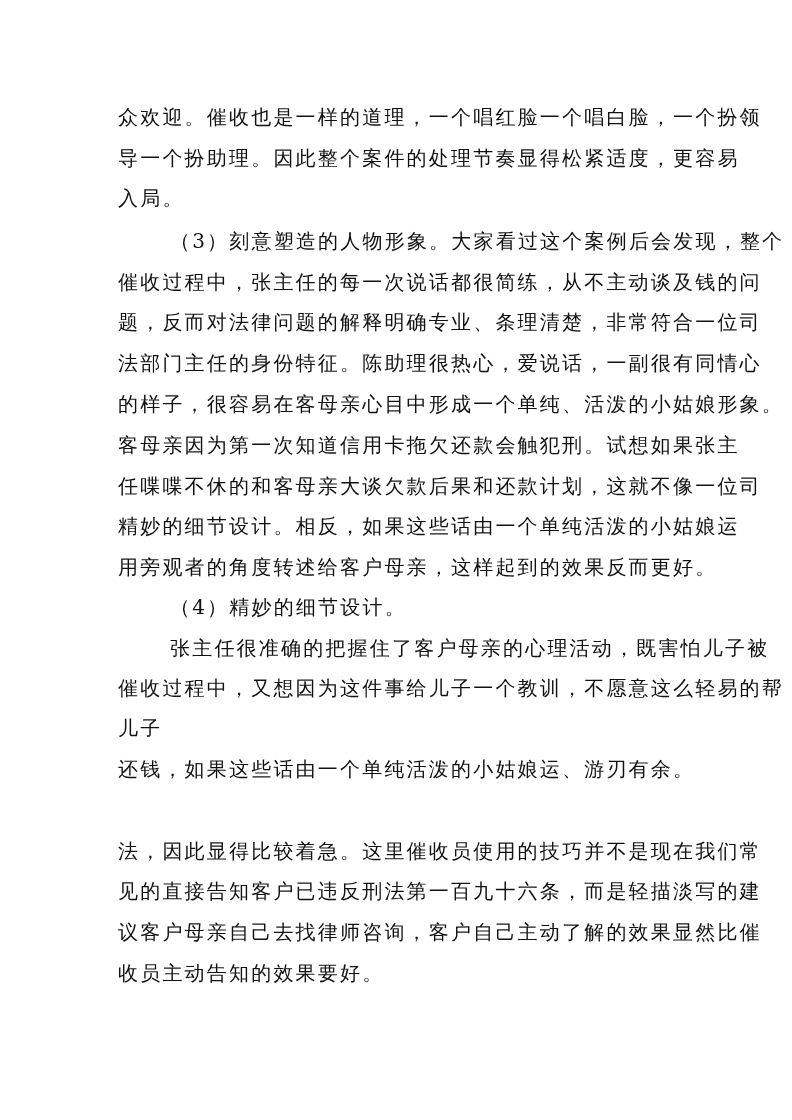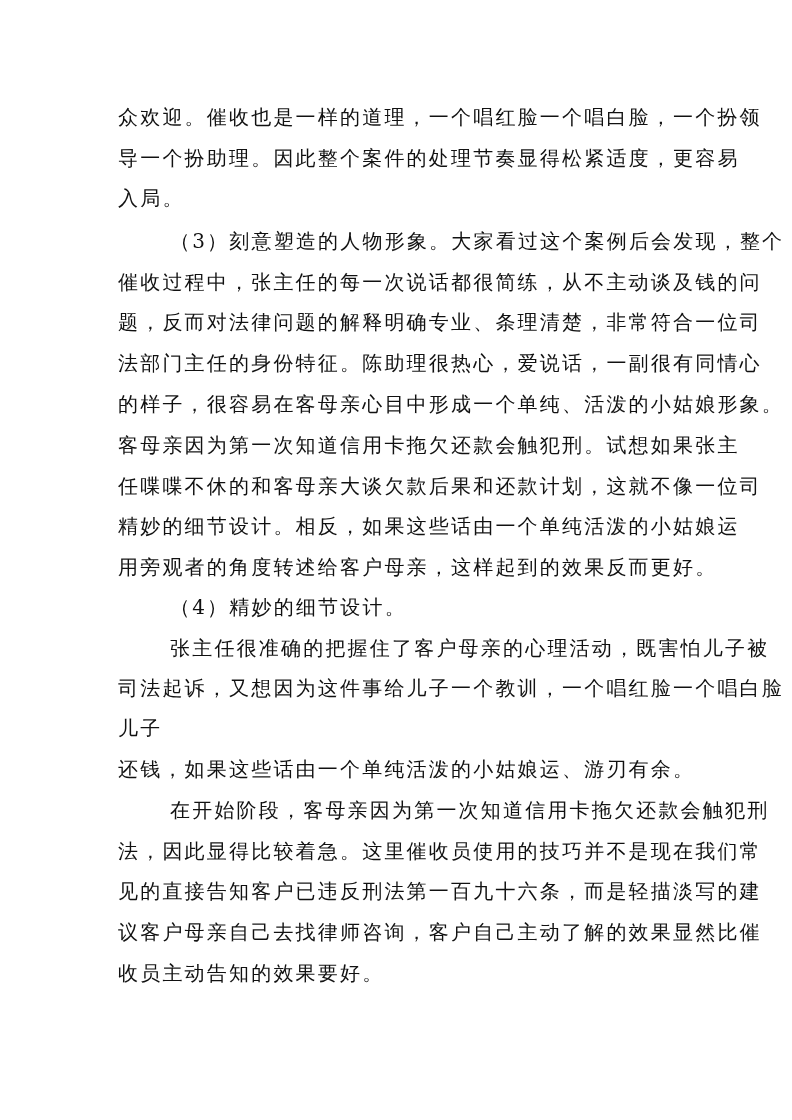--- a/index.html
+++ b/index.html
@@ -33,21 +33,20 @@
   <div class="line" style="top:270px">催收过程中，张主任的每一次说话都很简练，从不主动谈及钱的问</div>
   <div class="line" style="top:310px">题，反而对法律问题的解释明确专业、条理清楚，非常符合一位司</div>
   <div class="line" style="top:351px">法部门主任的身份特征。陈助理很热心，爱说话，一副很有同情心</div>
   <div class="line" style="top:392px">的样子，很容易在客母亲心目中形成一个单纯、活泼的小姑娘形象。</div>
   <div class="line" style="top:433px">客母亲因为第一次知道信用卡拖欠还款会触犯刑。试想如果张主</div>
   <div class="line" style="top:474px">任喋喋不休的和客母亲大谈欠款后果和还款计划，这就不像一位司</div>
   <div class="line" style="top:514px">精妙的细节设计。相反，如果这些话由一个单纯活泼的小姑娘运</div>
   <div class="line" style="top:555px">用旁观者的角度转述给客户母亲，这样起到的效果反而更好。</div>
   <div class="line indent" style="top:595px">（4）精妙的细节设计。</div>
   <div class="line indent" style="top:636px">张主任很准确的把握住了客户母亲的心理活动，既害怕儿子被</div>
-  <div class="line" style="top:676px">司法起诉，又想因为这件事给儿子一个教训，一个唱红脸一个唱白脸</div>
+  <div class="line" style="top:676px">催收过程中，又想因为这件事给儿子一个教训，不愿意这么轻易的帮</div>
   <div class="line" style="top:716px">儿子</div>
   <div class="line" style="top:757px">还钱，如果这些话由一个单纯活泼的小姑娘运、游刃有余。</div>
-  <div class="line indent" style="top:798px">在开始阶段，客母亲因为第一次知道信用卡拖欠还款会触犯刑</div>
   <div class="line" style="top:839px">法，因此显得比较着急。这里催收员使用的技巧并不是现在我们常</div>
   <div class="line" style="top:879px">见的直接告知客户已违反刑法第一百九十六条，而是轻描淡写的建</div>
   <div class="line" style="top:920px">议客户母亲自己去找律师咨询，客户自己主动了解的效果显然比催</div>
   <div class="line" style="top:961px">收员主动告知的效果要好。</div>
 </div>
 
 </body></html>

